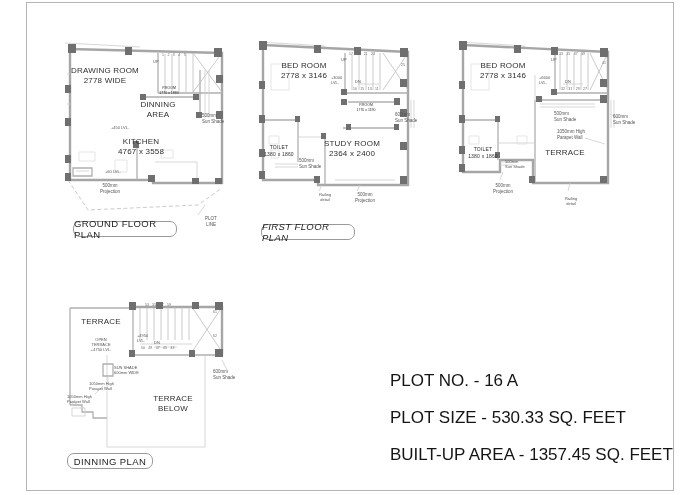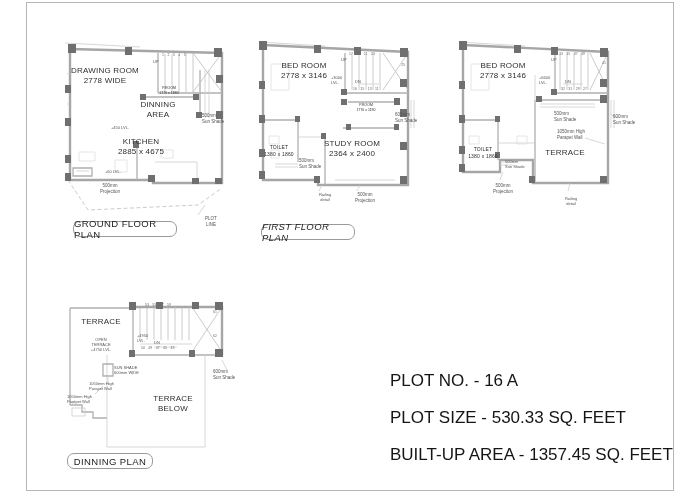--- a/index.html
+++ b/index.html
@@ -70,21 +70,21 @@
           <rect class="col" x="138" y="54" width="6" height="6"></rect>
         <rect class="col" x="141" y="72" width="6" height="6"></rect>
           <rect class="col" x="78" y="101" width="6" height="7"></rect>
       </g>
     </svg>
     <div class="room" style="left:8px;top:26px;width:84px;">DRAWING ROOM
 2778 WIDE</div>
     <div class="room" style="left:78px;top:60px;width:50px;">DINNING
 AREA</div>
     <div class="room" style="left:58px;top:97px;width:56px;">KITCHEN
-2885 x 4675</div>
+4767 x 3558</div>
     <div class="room xs" style="left:98px;top:46px;width:32px;">P.ROOM
 1770 x 1880</div>
     <div class="updn" style="left:98px;top:19px;">UP</div>
     <div class="nums" style="left:107px;top:13px;">1 2 3 4 5</div>
     <div class="t xs" style="left:56px;top:85px;">+450 LVL.</div>
     <div class="t xs" style="left:50px;top:129px;">+60 LVL.</div>
     <div class="t" style="left:147px;top:73px;">500mm
 Sun Shade</div>
     <div class="t c" style="left:41px;top:143px;width:28px;">500mm
 Projection</div>

